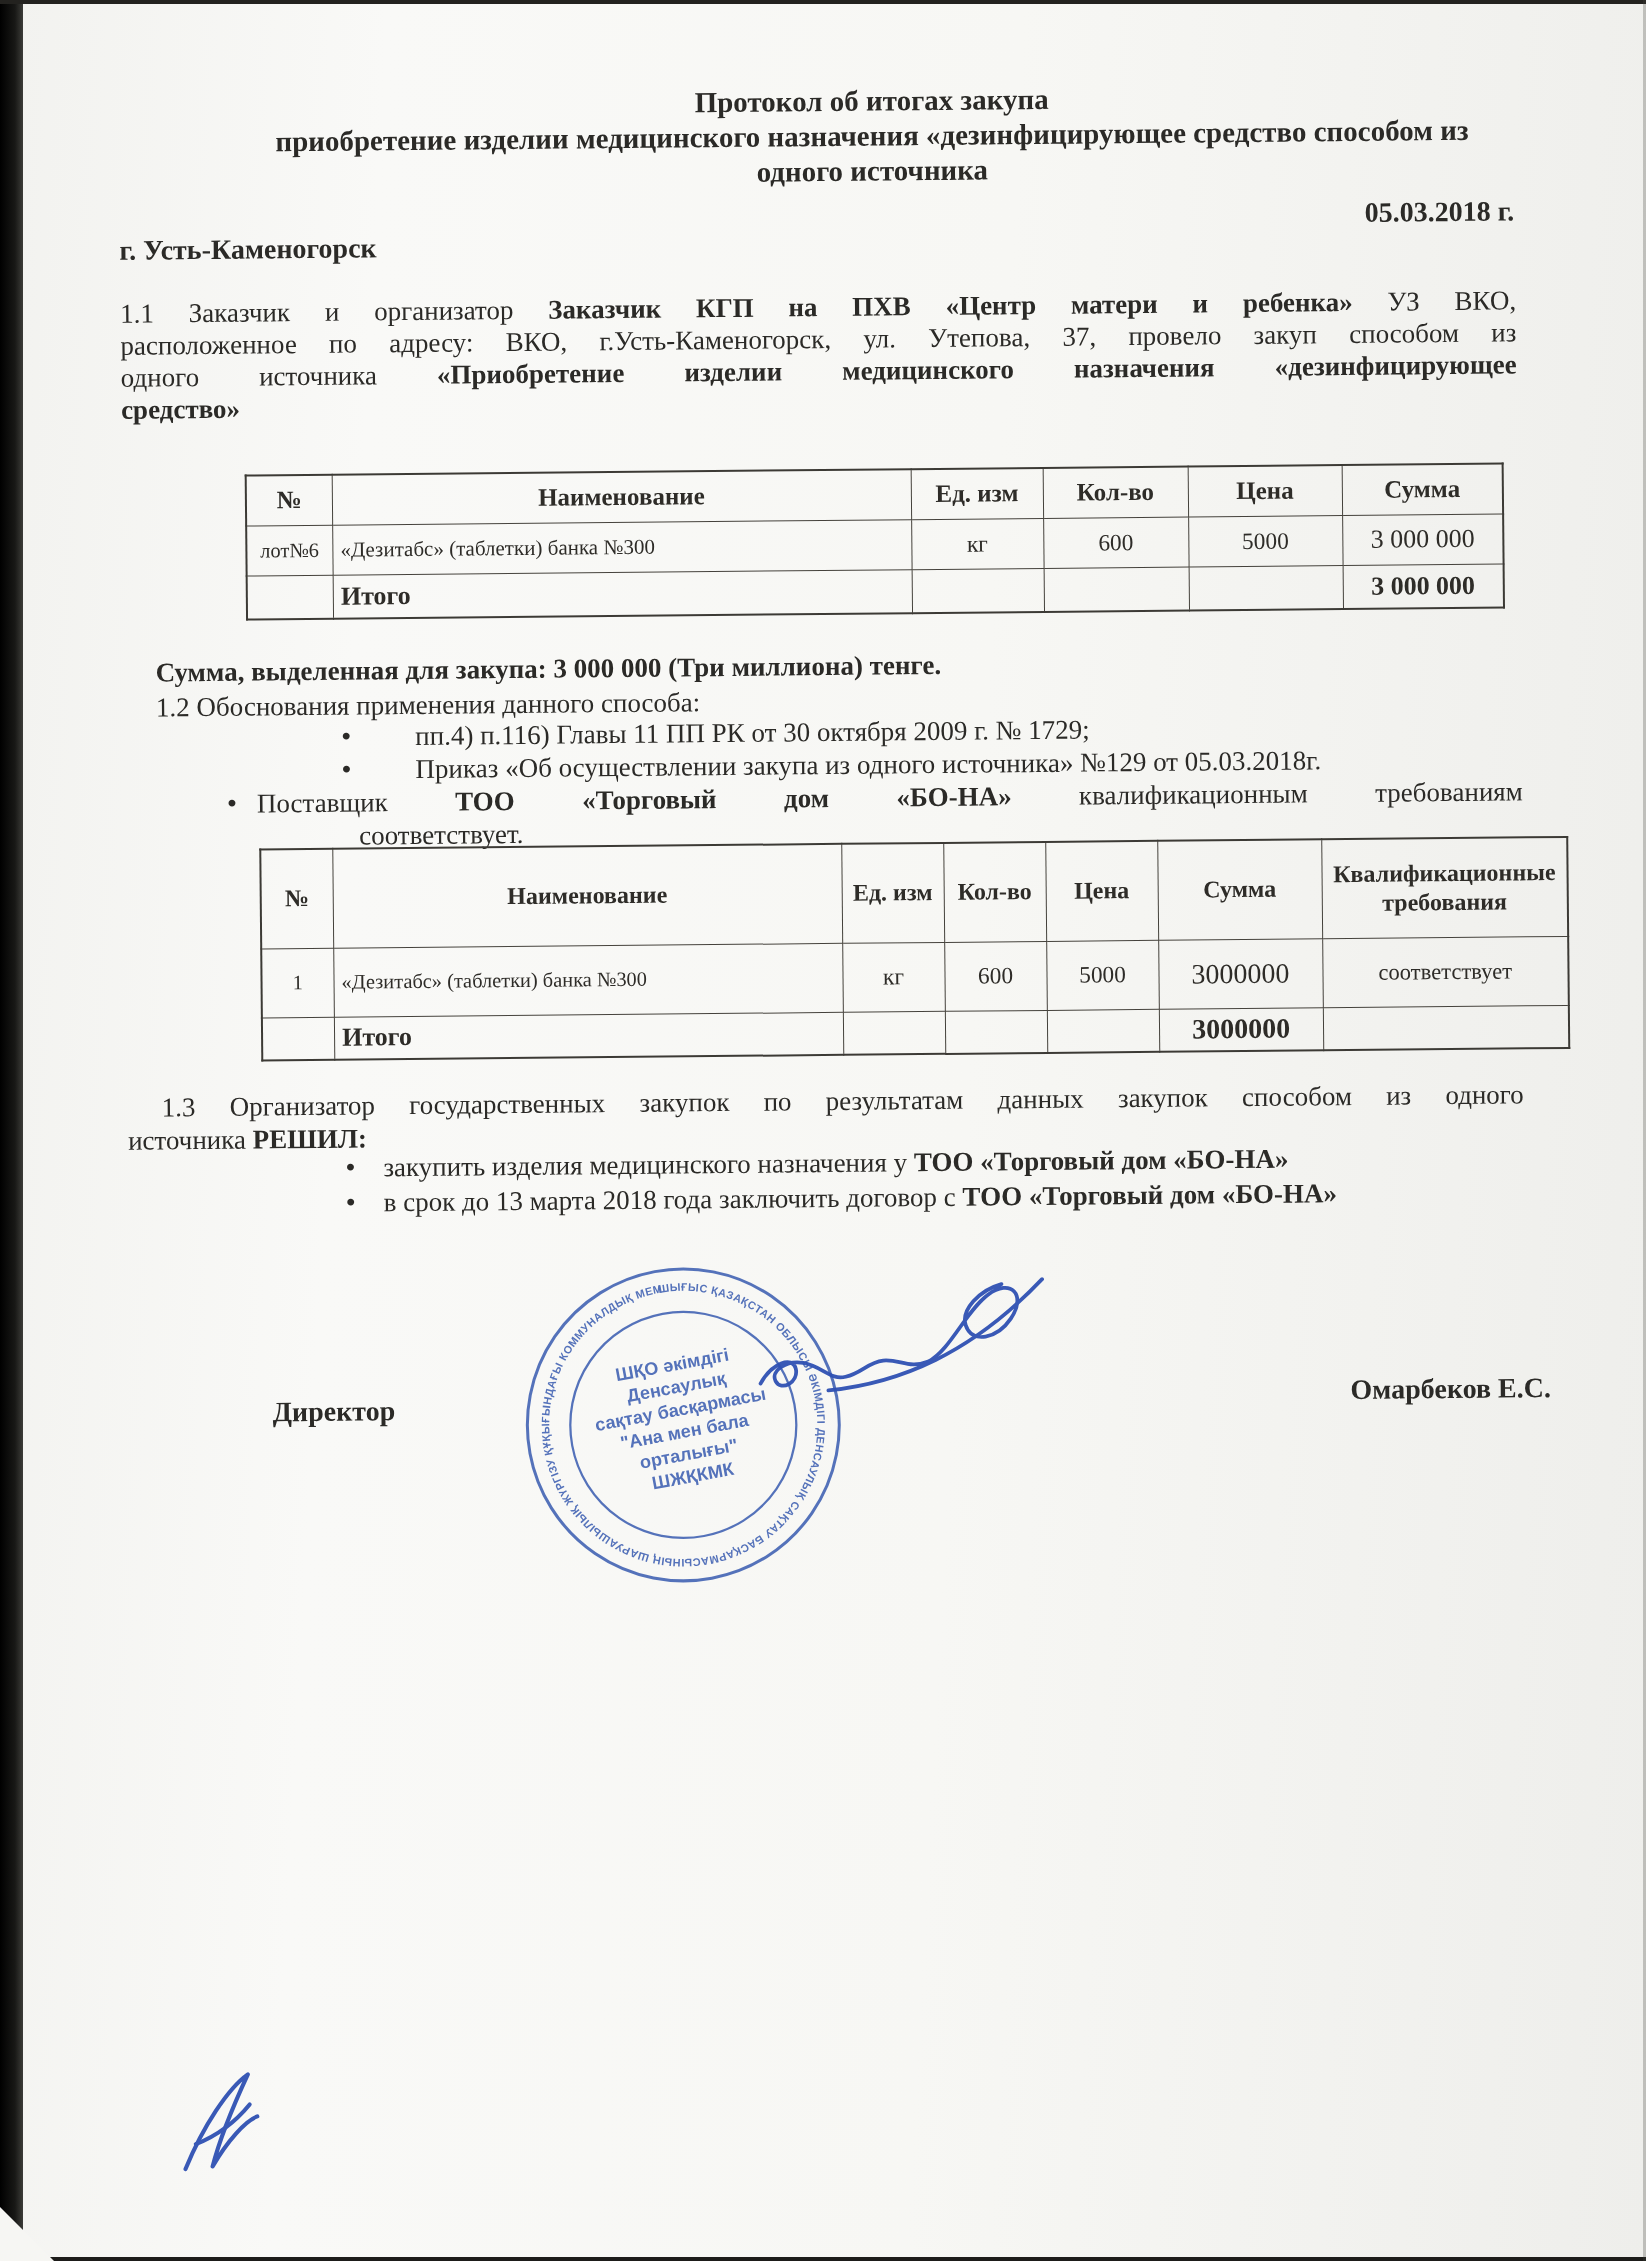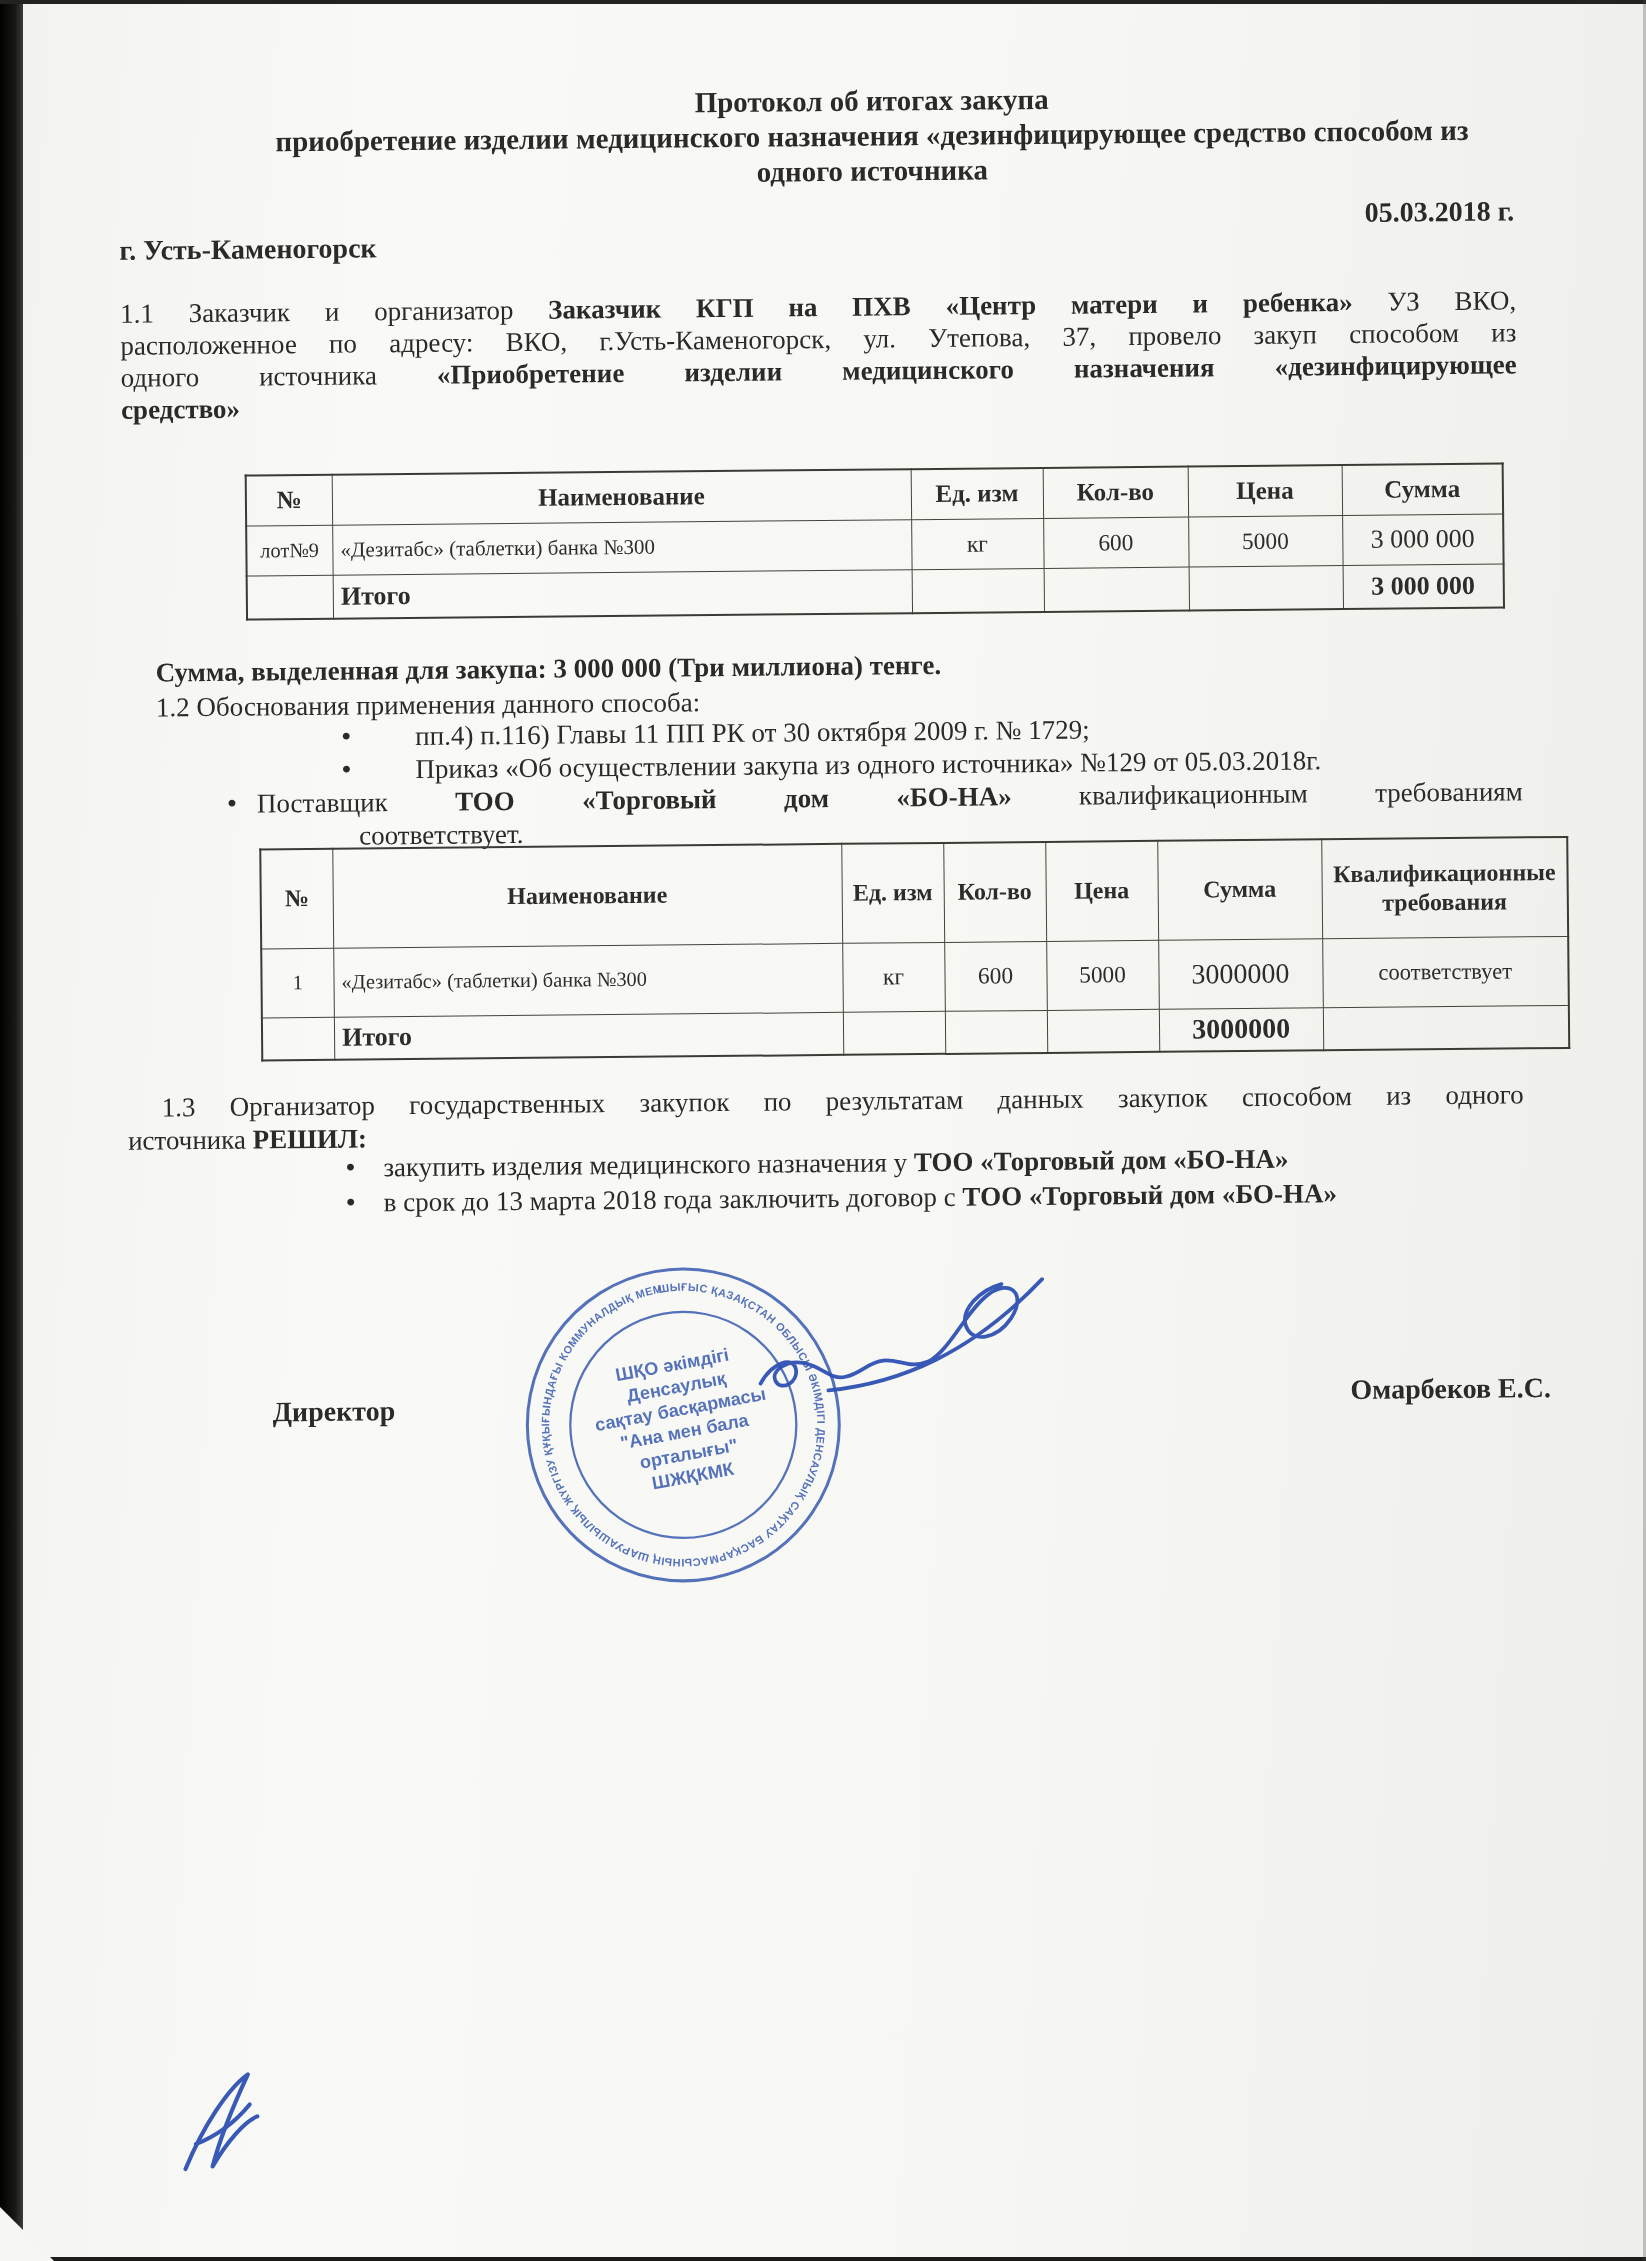--- a/index.html
+++ b/index.html
@@ -125,21 +125,21 @@
           <th>№</th>
           <th>Наименование</th>
           <th>Ед. изм</th>
           <th>Кол-во</th>
           <th>Цена</th>
           <th>Сумма</th>
         </tr>
       </thead>
       <tbody>
         <tr class="datarow">
-          <td class="num">лот№9</td>
+          <td class="num">лот№6</td>
           <td class="name">«Дезитабс» (таблетки) банка №300</td>
           <td class="c">кг</td>
           <td class="c">600</td>
           <td class="c">5000</td>
           <td class="money">3 000 000</td>
         </tr>
         <tr class="totrow">
           <td></td>
           <td class="totlabel">Итого</td>
           <td></td>

